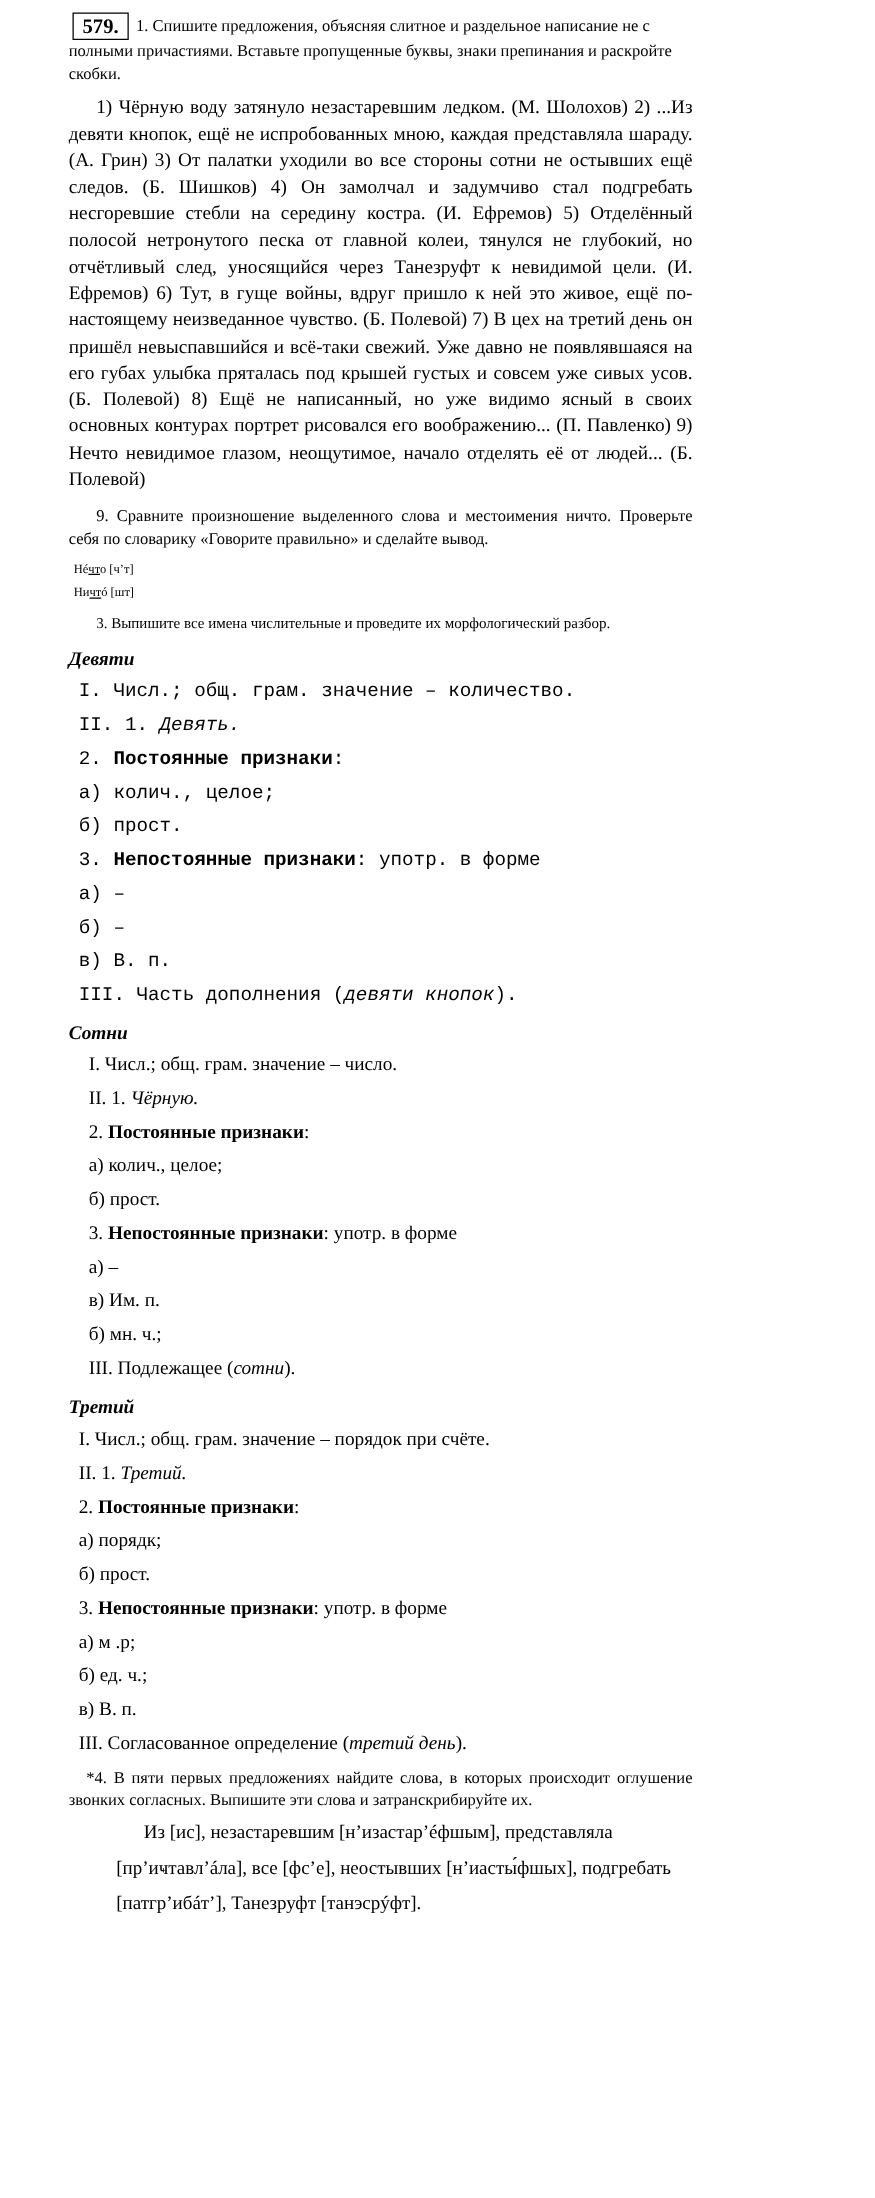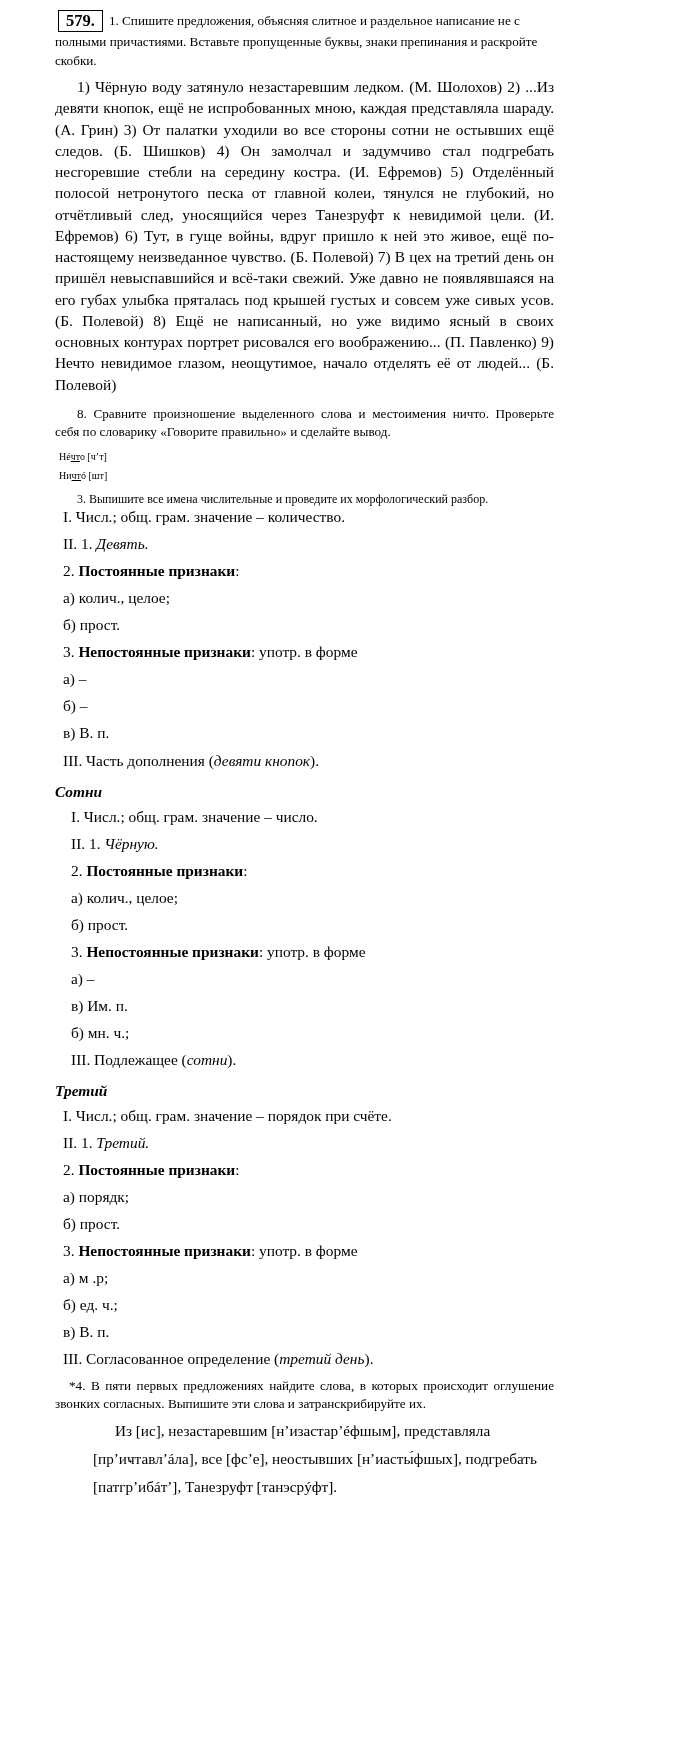--- a/index.html
+++ b/index.html
@@ -102,55 +102,56 @@
     font-style: italic;
     margin-top: 10px;
     margin-bottom: 4px;
     font-size: 15.4px;
   }
   .ln {
     margin: 0 0 7px 0;
     font-size: 15.4px;
     line-height: 1.3;
   }
-  .i1 { padding-left: 8px; }
+  .i1 { padding-left: 8px; font-family: Liberation Mono, monospace; }
   .b { font-weight: bold; }
   .it { font-style: italic; }
   
   .grp2 .ln { padding-left: 16px; }
   .grp3 .ln { padding-left: 8px; }
 </style>
 </head>
 <body>
 
 <div class="page">
   <div class="content">
 
     <div class="ex-head">
       <span class="ex-num">579.</span><span class="task-small">1. Спишите предложения, объясняя слитное и раздельное написание не с полными причастиями. Вставьте пропущенные буквы, знаки препинания и раскройте скобки.</span>
     </div>
 
     <div class="body-text">1) Чёрную воду затянуло незастаревшим ледком. (М. Шолохов) 2) ...Из девяти кнопок, ещё не испробованных мною, каждая представляла шараду. (А. Грин) 3) От палатки уходили во все стороны сотни не остывших ещё следов. (Б. Шишков) 4) Он замолчал и задумчиво стал подгребать несгоревшие стебли на середину костра. (И. Ефремов) 5) Отделённый полосой нетронутого песка от главной колеи, тянулся не глубокий, но отчётливый след, уносящийся через Танезруфт к невидимой цели. (И. Ефремов) 6) Тут, в гуще войны, вдруг пришло к ней это живое, ещё по-настоящему неизведанное чувство. (Б. Полевой) 7) В цех на третий день он пришёл невыспавшийся и всё-таки свежий. Уже давно не появлявшаяся на его губах улыбка пряталась под крышей густых и совсем уже сивых усов. (Б. Полевой) 8) Ещё не написанный, но уже видимо ясный в своих основных контурах портрет рисовался его воображению... (П. Павленко) 9) Нечто невидимое глазом, неощутимое, начало отделять её от людей... (Б. Полевой)</div>
 
-    <div class="task2">8. Сравните произношение выделенного слова и местоимения ничто. Проверьте себя по словарику «Говорите правильно» и сделайте вывод.</div>
+    <div class="task2">9. Сравните произношение выделенного слова и местоимения ничто. Проверьте себя по словарику «Говорите правильно» и сделайте вывод.</div>
 
     <div class="pron">
       <div>
         <span>Нé</span><span class="u">чт</span><span>о</span>
         <span>[ч’т]</span>
       </div>
       <div>
         <span>Ни</span><span class="u">чт</span><span>ó</span>
         <span>[шт]</span>
       </div>
     </div>
 
     <div class="task3">3. Выпишите все имена числительные и проведите их морфологический разбор.</div>
 
     <div class="analysis grp1">
+      <div class="word-title">Девяти</div>
       <div class="ln i1">I. Числ.; общ. грам. значение – количество.</div>
       <div class="ln i1">II. 1. <span class="it">Девять.</span></div>
       <div class="ln i1">2. <span class="b">Постоянные признаки</span>:</div>
       <div class="ln i1">а) колич., целое;</div>
       <div class="ln i1">б) прост.</div>
       <div class="ln i1">3. <span class="b">Непостоянные признаки</span>: употр. в форме</div>
       <div class="ln i1">а) –</div>
       <div class="ln i1">б) –</div>
       <div class="ln i1">в) В. п.</div>
       <div class="ln i1">III. Часть дополнения (<span class="it">девяти кнопок</span>).</div>

